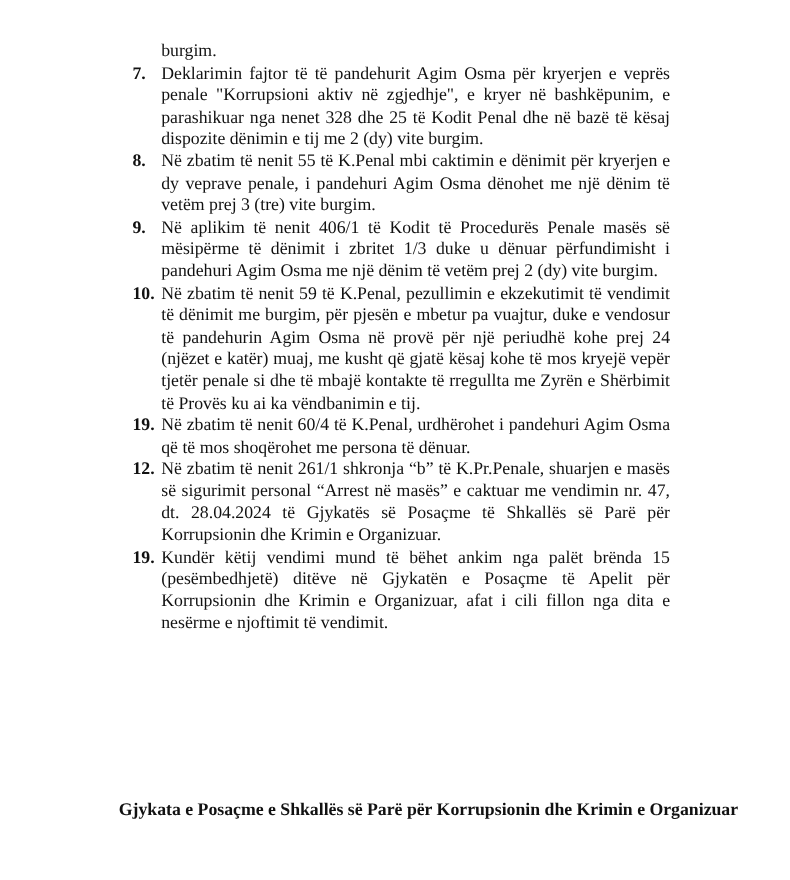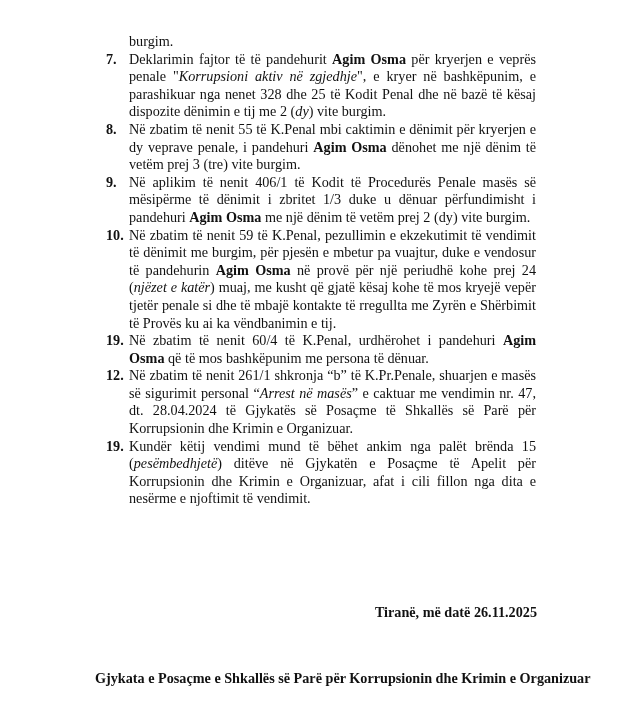--- a/index.html
+++ b/index.html
@@ -42,50 +42,49 @@
     padding-left: 23px;
     text-align: justify;
     text-align-last: left;
   }
   .num {
     position: absolute;
     left: 0;
     top: 0;
     font-weight: bold;
   }
-  .b { font-weight: bold; }
-  .i { font-style: italic; }
+  .b { font-weight: normal; }
+  .i { }
   .date {
     position: absolute;
     right: 88px;
     top: 604px;
     font-size: 14.2px;
     font-weight: bold;
   }
   .court {
     position: absolute;
     left: 95px;
-    top: 670px;
+    top: 640px;
     font-size: 14.2px;
     font-weight: bold;
     white-space: nowrap;
   }
 </style>
 </head>
 <body>
 
 <div class="page">
   <div class="list">
     <div class="cont">burgim.</div>
     <div id="items-container">
         <div class="item"><span class="num">7.</span><span>Deklarimin fajtor të të pandehurit </span><span class="b">Agim Osma</span><span> për kryerjen e veprës penale "</span><span class="i">Korrupsioni aktiv në zgjedhje</span><span>", e kryer në bashkëpunim, e parashikuar nga nenet 328 dhe 25 të Kodit Penal dhe në bazë të kësaj dispozite dënimin e tij me 2 (</span><span class="i">dy</span><span>) vite burgim.</span></div>
         <div class="item"><span class="num">8.</span><span>Në zbatim të nenit 55 të K.Penal mbi caktimin e dënimit për kryerjen e dy veprave penale, i pandehuri </span><span class="b">Agim Osma</span><span> dënohet me një dënim të vetëm prej 3 (tre) vite burgim.</span></div>
         <div class="item"><span class="num">9.</span><span>Në aplikim të nenit 406/1 të Kodit të Procedurës Penale masës së mësipërme të dënimit i zbritet 1/3 duke u dënuar përfundimisht i pandehuri </span><span class="b">Agim Osma</span><span> me një dënim të vetëm prej 2 (dy) vite burgim.</span></div>
         <div class="item"><span class="num">10.</span><span>Në zbatim të nenit 59 të K.Penal, pezullimin e ekzekutimit të vendimit të dënimit me burgim, për pjesën e mbetur pa vuajtur, duke e vendosur të pandehurin </span><span class="b">Agim Osma</span><span> në provë për një periudhë kohe prej 24 (</span><span class="i">njëzet e katër</span><span>) muaj, me kusht që gjatë kësaj kohe të mos kryejë vepër tjetër penale si dhe të mbajë kontakte të rregullta me Zyrën e Shërbimit të Provës ku ai ka vëndbanimin e tij.</span></div>
-        <div class="item"><span class="num">19.</span><span>Në zbatim të nenit 60/4 të K.Penal, urdhërohet i pandehuri </span><span class="b">Agim Osma</span><span> që të mos bashkëpunim me persona të dënuar.</span></div>
+        <div class="item"><span class="num">19.</span><span>Në zbatim të nenit 60/4 të K.Penal, urdhërohet i pandehuri </span><span class="b">Agim Osma</span><span> që të mos shoqërohet me persona të dënuar.</span></div>
         <div class="item"><span class="num">12.</span><span>Në zbatim të nenit 261/1 shkronja “b” të K.Pr.Penale, shuarjen e masës së sigurimit personal “</span><span class="i">Arrest në masës</span><span>” e caktuar me vendimin nr. 47, dt. 28.04.2024 të Gjykatës së Posaçme të Shkallës së Parë për Korrupsionin dhe Krimin e Organizuar.</span></div>
         <div class="item"><span class="num">19.</span><span>Kundër këtij vendimi mund të bëhet ankim nga palët brënda 15 (</span><span class="i">pesëmbedhjetë</span><span>) ditëve në Gjykatën e Posaçme të Apelit për Korrupsionin dhe Krimin e Organizuar, afat i cili fillon nga dita e nesërme e njoftimit të vendimit.</span></div>
       </div>
   </div>
 
-  <div class="date">Tiranë, më datë 26.11.2025</div>
   <div class="court">Gjykata e Posaçme e Shkallës së Parë për Korrupsionin dhe Krimin e Organizuar</div>
 </div>
 
 </body></html>

